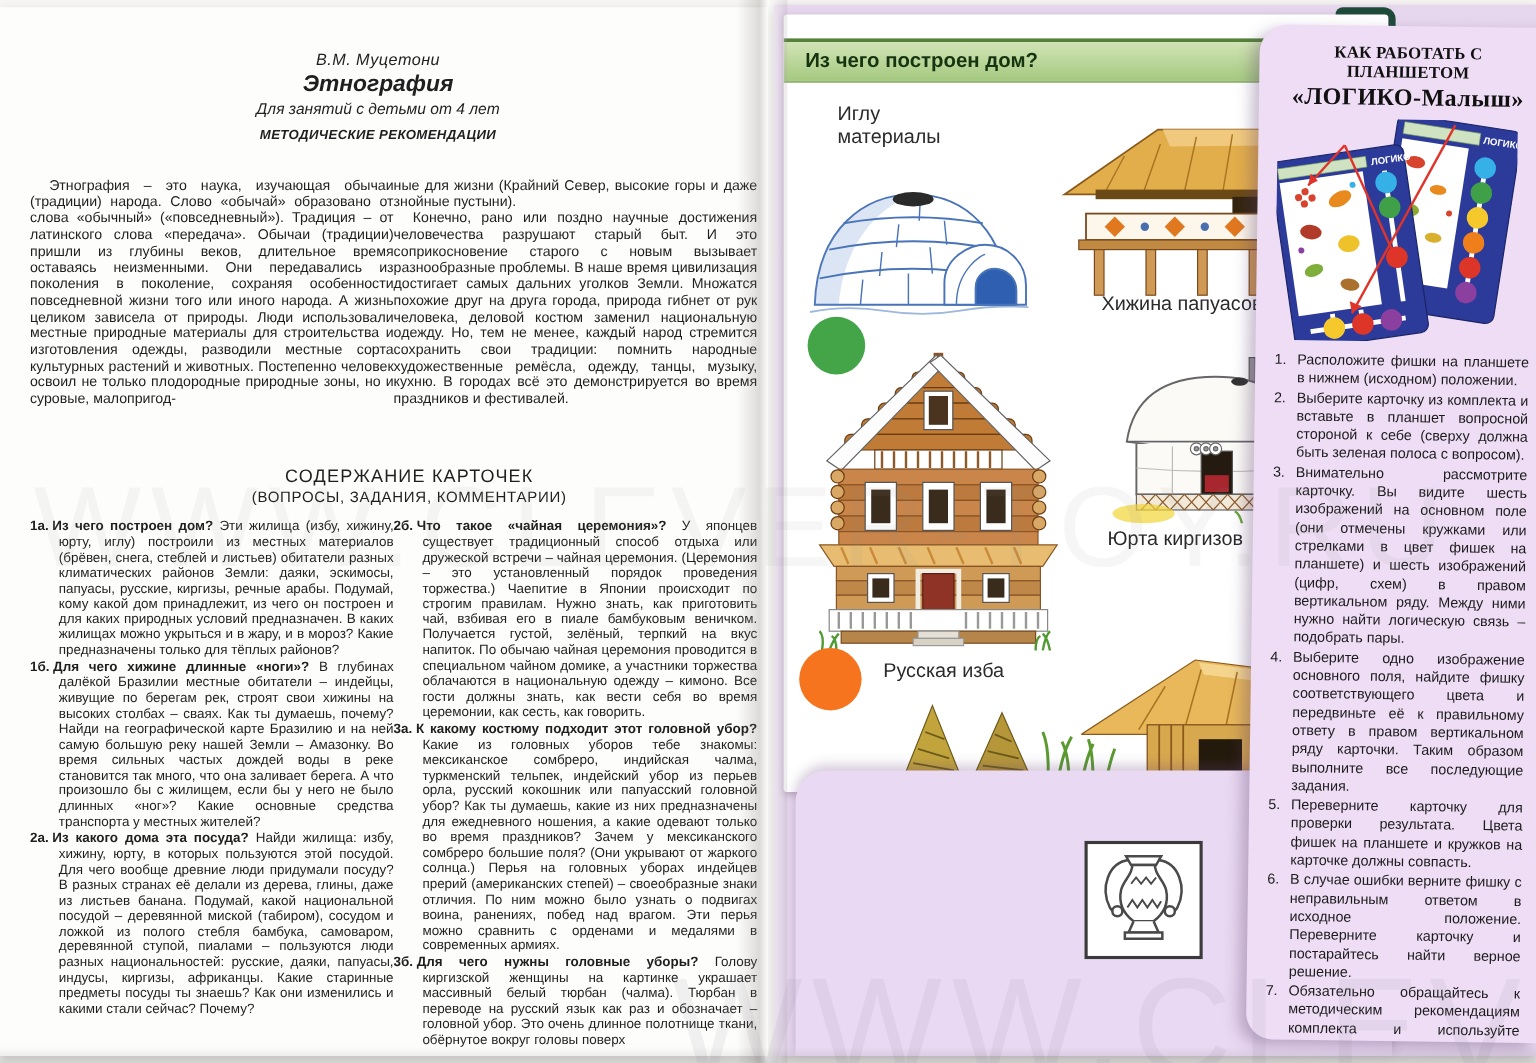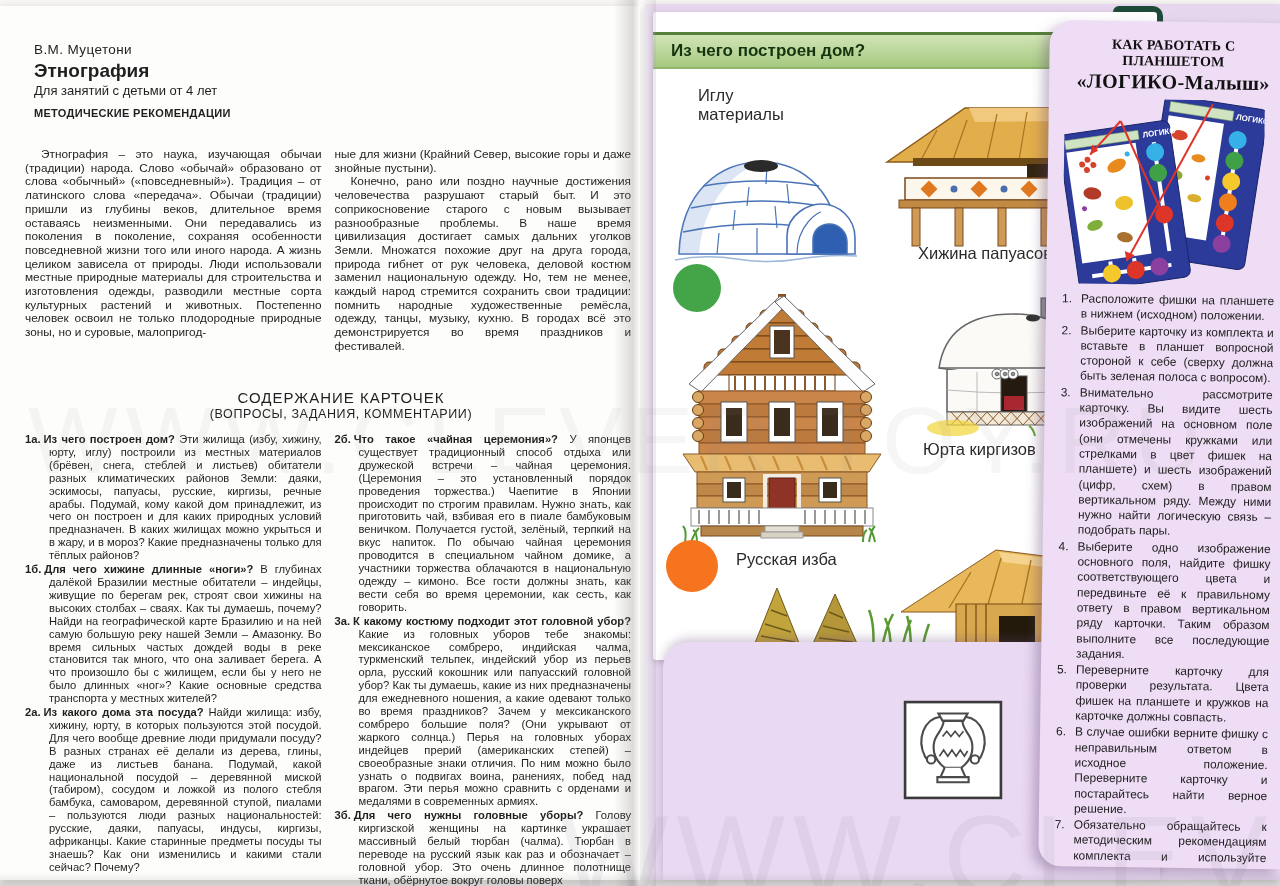--- a/index.html
+++ b/index.html
@@ -1,26 +1,26 @@
 <!DOCTYPE html>
 <html><head>
 <meta charset="utf-8">
 <style>
   html,body{margin:0;padding:0;background:#efefef;}
   .stage{position:relative;width:1280px;height:886px;overflow:hidden;
          background:#f6f5f3;font-family:"Liberation Sans",sans-serif;color:#1f1f1f;}
   
   .left-page{position:absolute;left:0;top:6px;width:640px;height:874px;background:#fdfdfc;
              box-shadow:0 3px 8px rgba(0,0,0,.18);}
-  .lp-header{position:absolute;left:34px;top:36px;width:610px;text-align:left;}
+  .lp-header{position:absolute;left:10px;top:36px;width:610px;text-align:center;font-style:italic;}
   .author{font-size:13.5px;letter-spacing:.4px;}
   .book-title{font-size:19px;font-weight:bold;margin-top:3px;}
   .book-subtitle{font-size:13px;margin-top:1px;}
   .section-head{font-size:11px;font-weight:bold;letter-spacing:.3px;margin-top:9px;}
-  .cols{position:absolute;display:flex;gap:13px;width:606px;left:25px;}
+  .cols{position:absolute;display:flex;width:606px;left:25px;}
   .cols .col{flex:1;}
   .intro{top:142px;font-size:11.8px;line-height:13.7px;text-align:justify;}
   .intro p{margin:0;}
   .intro p.indent{text-indent:16px;}
   .contents-head{position:absolute;left:38px;top:383px;width:606px;text-align:center;}
   .contents-head .l1{font-size:15px;letter-spacing:1px;}
   .contents-head .l2{font-size:12.5px;letter-spacing:.6px;margin-top:1px;}
   .cards{top:427px;font-size:11.2px;line-height:12.9px;text-align:justify;}
   .ci{padding-left:24px;text-indent:-24px;margin:0 0 1px 0;}
   .ci b.num{padding-right:3px;}

